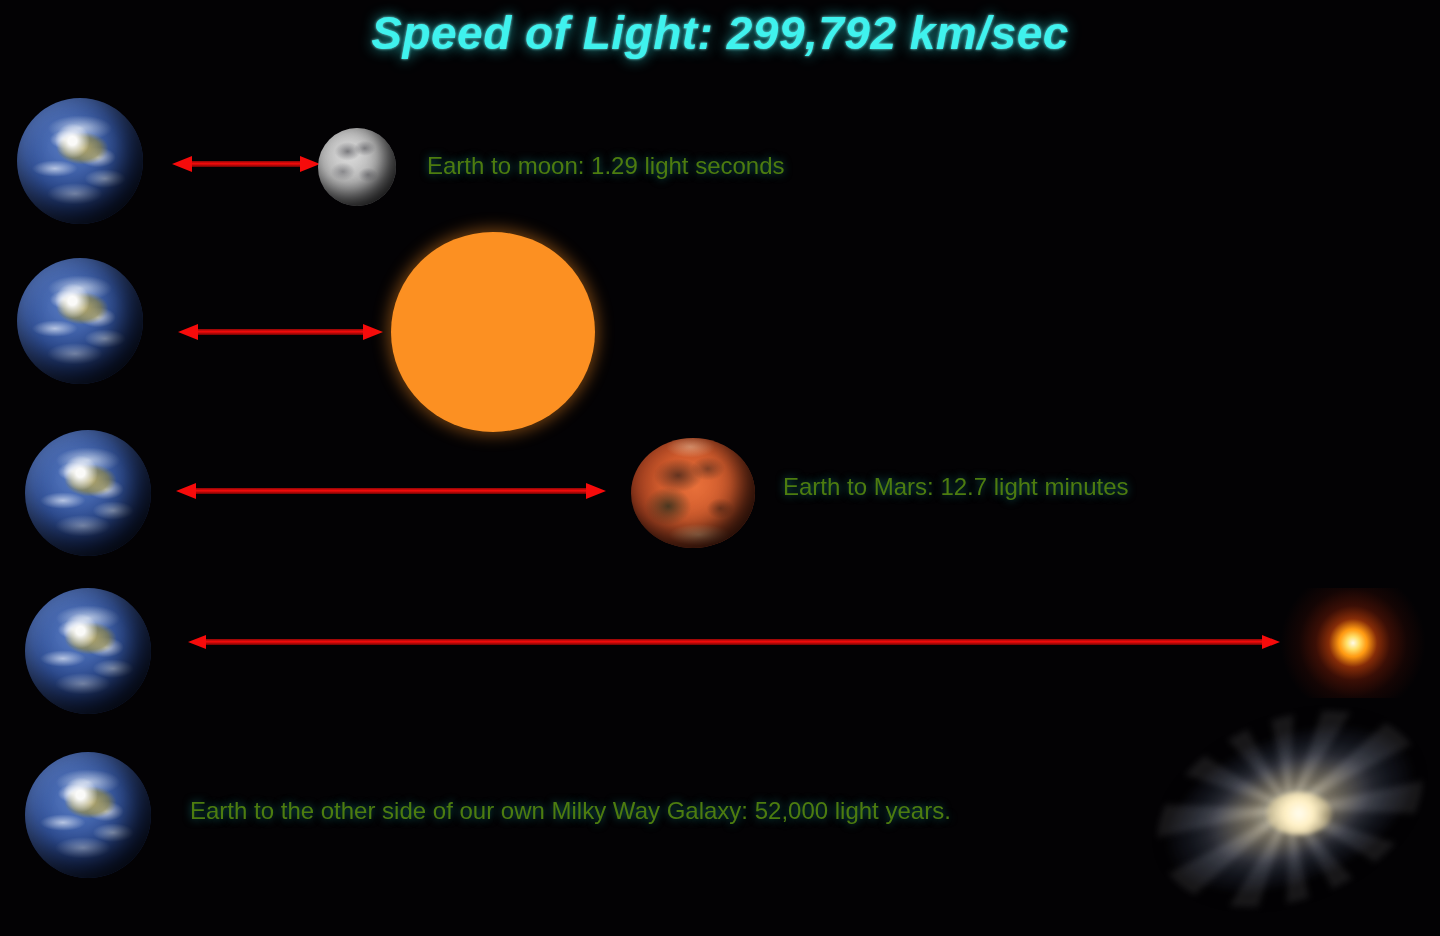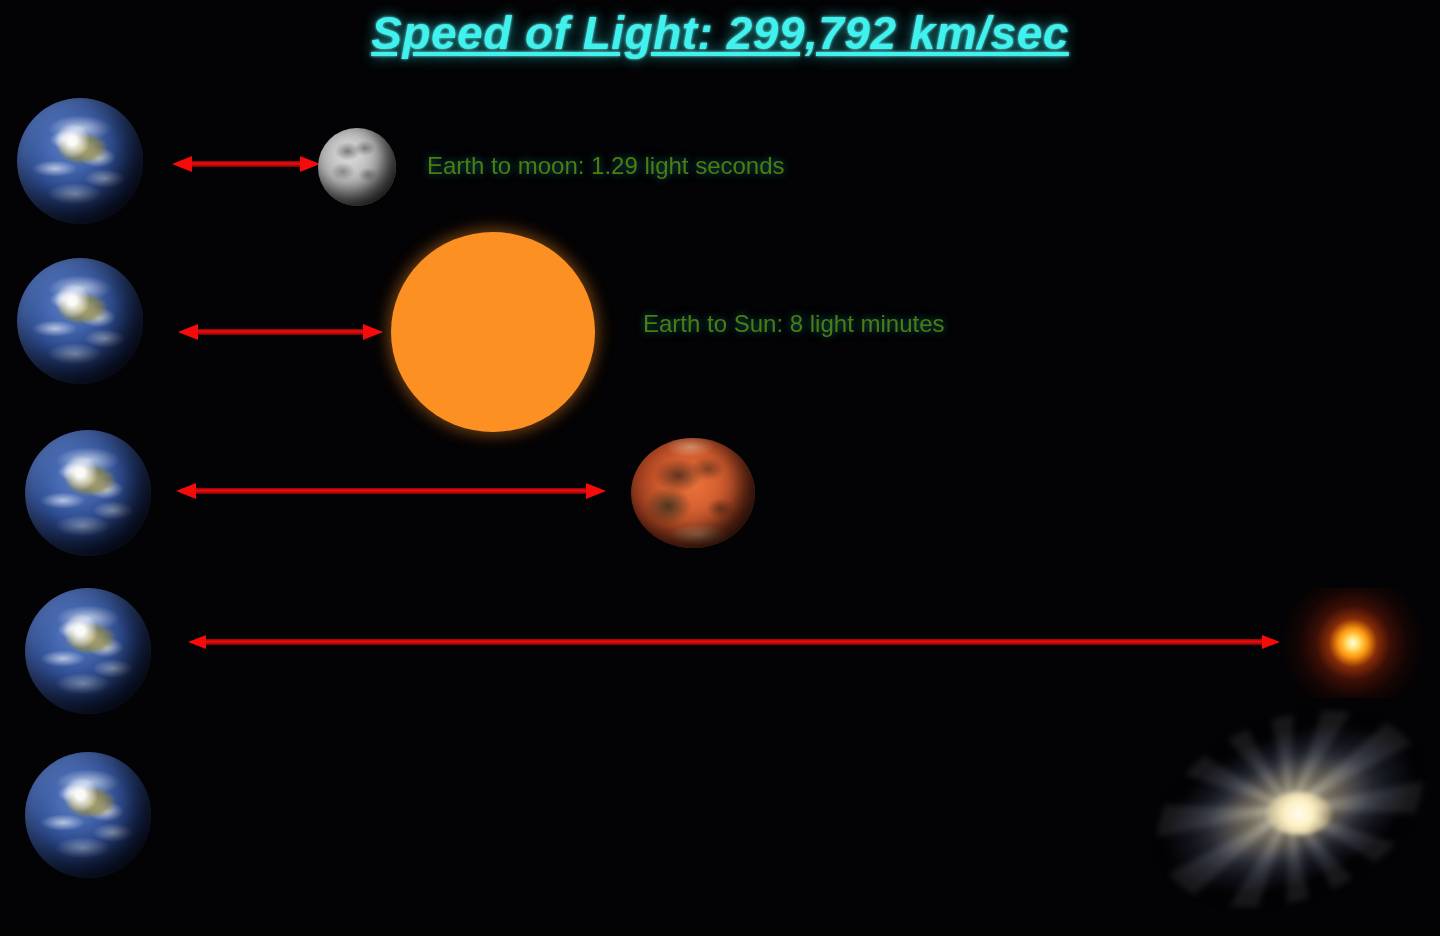--- a/index.html
+++ b/index.html
@@ -24,21 +24,20 @@
     top: 6px;
     width: 1440px;
     text-align: center;
     font-size: 46px;
     font-weight: bold;
     font-style: italic;
     letter-spacing: 0.5px;
     color: #3ff2ee;
     text-shadow: 0 0 14px rgba(40,220,220,0.75), 0 0 3px rgba(160,255,255,0.9);
     white-space: nowrap;
-    text-decoration: underline;
   }
 
   
   .caption {
     position: absolute;
     font-size: 24px;
     font-weight: normal;
     color: #4d7c0f;
     text-shadow: 0 0 9px rgba(30,190,180,0.55);
     white-space: nowrap;
@@ -210,41 +209,41 @@
         </linearGradient>
       </defs>
       <rect x="14" y="8" width="177" height="6" fill="url(#ag2)"></rect>
       <polygon points="0,11 20,3 20,19" fill="#f60b0b"></polygon>
       <polygon points="205,11 185,3 185,19" fill="#f60b0b"></polygon>
     </svg>
   </div>
 
   <div class="sun" style="left:391px; top:232px;"></div>
 
-  <div class="caption" style="left:643px; top:310px;">Earth to Sun: 8 light minutes</div>
 
   <div class="earth" style="left:25px; top:430px;"></div>
 
   <div class="arrow" style="left:176px; top:480px; width:430px;">
     <svg width="430" height="22" viewBox="0 0 430 22" aria-hidden="true">
       <defs>
         <linearGradient id="ag3" x1="0" y1="0" x2="0" y2="1">
           <stop offset="0%" stop-color="#8d0606"></stop>
           <stop offset="45%" stop-color="#f60b0b"></stop>
           <stop offset="100%" stop-color="#6d0303"></stop>
         </linearGradient>
       </defs>
       <rect x="14" y="8" width="402" height="6" fill="url(#ag3)"></rect>
       <polygon points="0,11 20,3 20,19" fill="#f60b0b"></polygon>
       <polygon points="430,11 410,3 410,19" fill="#f60b0b"></polygon>
     </svg>
   </div>
 
   <div class="mars" style="left:631px; top:438px;"></div>
 
+  <div class="caption" style="left:783px; top:473px;">Earth to Mars: 12.7 light minutes</div>
 
   <div class="earth" style="left:25px; top:588px;"></div>
 
   <div class="arrow" style="left:188px; top:631px; width:1092px;">
     <svg width="1092" height="22" viewBox="0 0 1092 22" aria-hidden="true">
       <defs>
         <linearGradient id="ag4" x1="0" y1="0" x2="0" y2="1">
           <stop offset="0%" stop-color="#8d0606"></stop>
           <stop offset="45%" stop-color="#f60b0b"></stop>
           <stop offset="100%" stop-color="#6d0303"></stop>
@@ -260,14 +259,15 @@
 
 
   <div class="earth" style="left:25px; top:752px;"></div>
 
   <div class="galaxy" style="left:1140px; top:702px;">
     <div class="halo"></div>
     <div class="arms"></div>
     <div class="core"></div>
   </div>
 
+  <div class="caption" style="left:190px; top:797px;">Earth to the other side of our own Milky Way Galaxy: 52,000 light years.</div>
 
 </div>
 
 </body></html>

